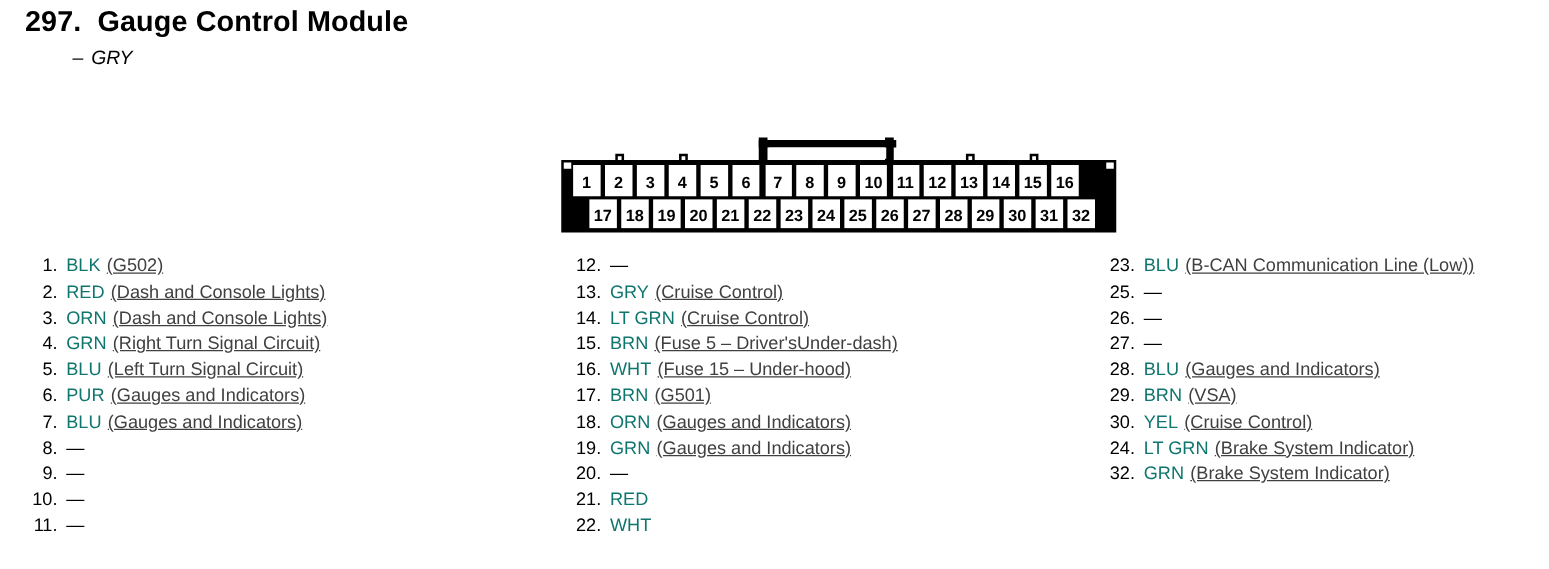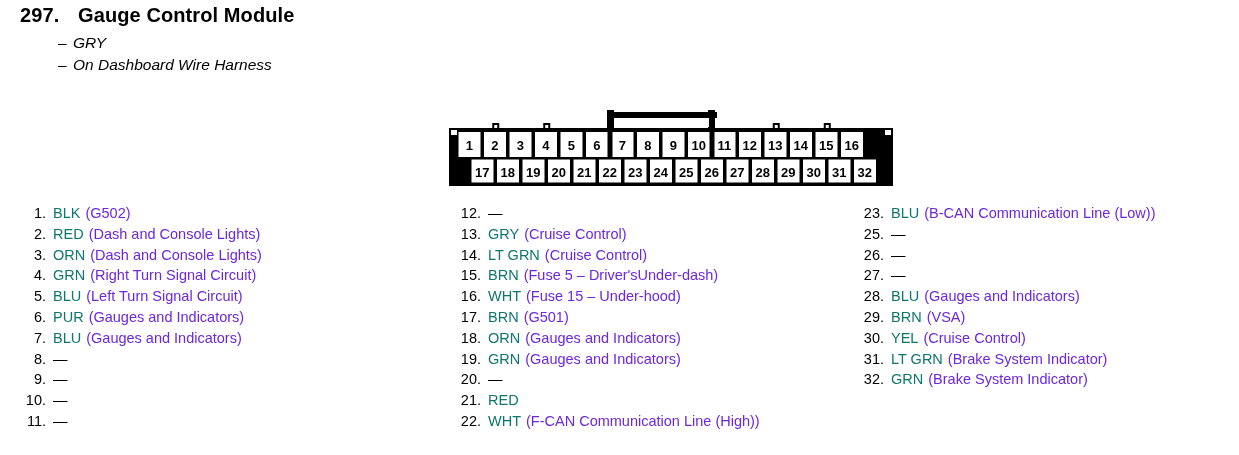--- a/index.html
+++ b/index.html
@@ -18,21 +18,21 @@
 
   
   .header {
     position: absolute;
     left: 20px;
     top: 4px;
   }
   .title-line {
     display: flex;
     align-items: baseline;
-    font-size: 20px;
+    font-size: 23px;
     font-weight: bold;
     letter-spacing: 0.1px;
   }
   .title-num {
     width: 42px;
     flex: 0 0 42px;
   }
   .title-text { white-space: nowrap; margin-left: 16px; }
 
   .sub-list {
@@ -74,62 +74,60 @@
     left: 0;
     top: 203px;
     width: 1239px;
   }
   .pin-col {
     position: absolute;
     top: 0;
   }
   .col-1 { left: 18px; }
   .col-2 { left: 453px; }
-  .col-3 { left: 856px; }
+  .col-3 { left: 880px; }
 
   .pin-row {
     display: flex;
     align-items: baseline;
     height: 20.8px;
     line-height: 20.8px;
     white-space: nowrap;
     font-size: 14.5px;
   }
   .pin-idx {
     flex: 0 0 28px;
     width: 28px;
     text-align: right;
     padding-right: 7px;
     color: #000000;
   }
   .pin-color {
     color: #0f766e;
   }
   .pin-desc {
-    color: #6d28d9;
+    color: #404040;
     padding-left: 5px;
+    text-decoration: underline;
   }
   .pin-empty {
     color: #000000;
   }
 </style>
 </head>
 <body>
 
 <div class="header">
   <div class="title-line">
     <span class="title-num">297.</span>
     <span class="title-text">Gauge Control Module</span>
   </div>
   <div class="sub-list">
     <div class="sub-item">
       <span class="sub-dash">–</span><span>GRY</span>
-    </div>
-    <div class="sub-item">
-      <span class="sub-dash">–</span><span>On Dashboard Wire Harness</span>
     </div>
   </div>
 </div>
 
 <div class="connector">
   <svg class="conn-svg" id="conn-svg" width="448" height="80" viewBox="0 0 448 80">
       <rect x="2" y="20" width="444" height="58" fill="#000000"></rect>
       <rect x="4" y="22" width="6" height="5" fill="#ffffff"></rect>
       <rect x="438" y="22" width="6" height="5" fill="#ffffff"></rect>
       <rect x="45.25" y="15" width="7" height="6" fill="#000000"></rect>
@@ -311,21 +309,20 @@
         <span class="pin-idx">20.</span>
         <span class="pin-empty">—</span>
       </div>
       <div class="pin-row">
         <span class="pin-idx">21.</span>
         <span class="pin-color">RED</span>
       </div>
       <div class="pin-row">
         <span class="pin-idx">22.</span>
         <span class="pin-color">WHT</span>
-        <span class="pin-desc">(F-CAN Communication Line (High))</span>
       </div>
     </div>
   <div class="pin-col col-3" id="col-3">
       <div class="pin-row">
         <span class="pin-idx">23.</span>
         <span class="pin-color">BLU</span>
         <span class="pin-desc">(B-CAN Communication Line (Low))</span>
       </div>
       <div class="pin-row">
         <span class="pin-idx">25.</span>
@@ -348,21 +345,21 @@
         <span class="pin-idx">29.</span>
         <span class="pin-color">BRN</span>
         <span class="pin-desc">(VSA)</span>
       </div>
       <div class="pin-row">
         <span class="pin-idx">30.</span>
         <span class="pin-color">YEL</span>
         <span class="pin-desc">(Cruise Control)</span>
       </div>
       <div class="pin-row">
-        <span class="pin-idx">31.</span>
+        <span class="pin-idx">24.</span>
         <span class="pin-color">LT GRN</span>
         <span class="pin-desc">(Brake System Indicator)</span>
       </div>
       <div class="pin-row">
         <span class="pin-idx">32.</span>
         <span class="pin-color">GRN</span>
         <span class="pin-desc">(Brake System Indicator)</span>
       </div>
     </div>
 </div>

